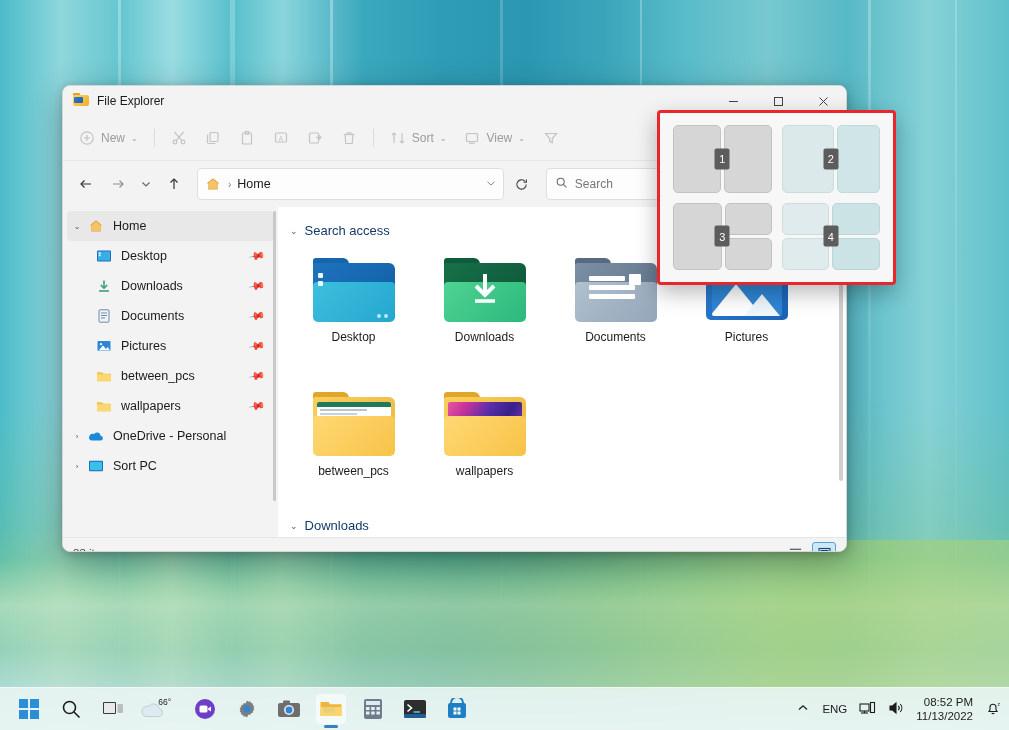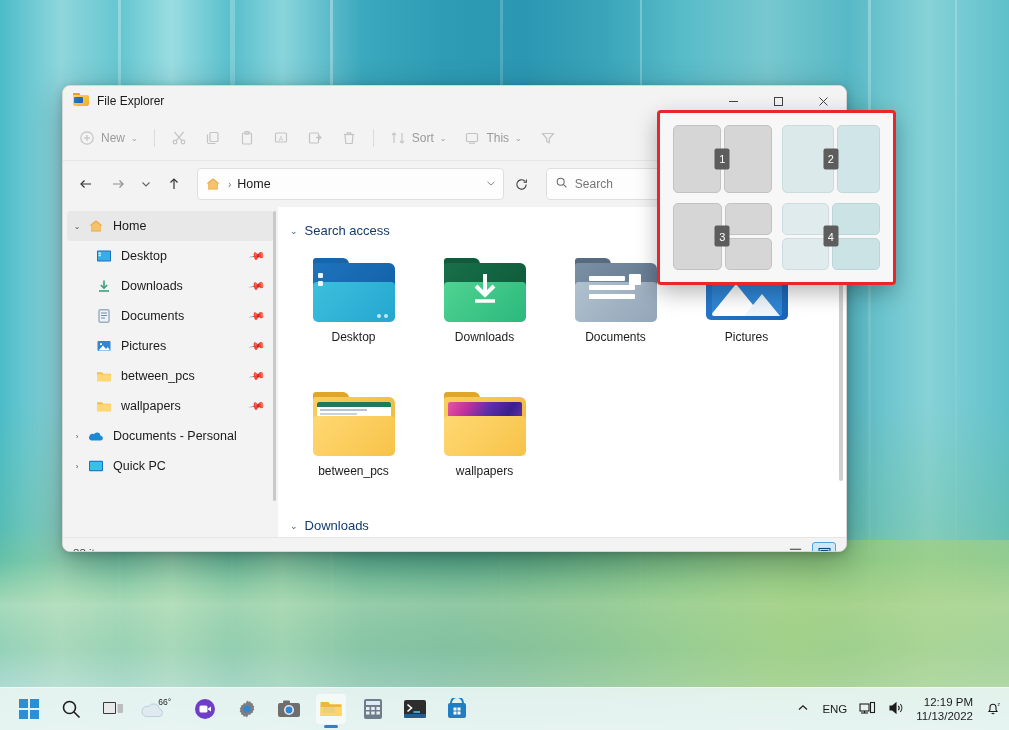--- a/index.html
+++ b/index.html
@@ -400,21 +400,21 @@
         <span>Sort</span>
         <span class="chev">⌄</span>
       </div>
       <div class="cmd-item">
         <span class="cmd-icon">
           <svg class="ic" viewBox="0 0 16 16">
               <rect x="2.5" y="3.5" width="11" height="8" rx="1"></rect>
               <line x1="5" y1="13.2" x2="11" y2="13.2"></line>
             </svg>
         </span>
-        <span>This</span>
+        <span>View</span>
         <span class="chev">⌄</span>
       </div>
       <div class="cmd-item">
         <span class="cmd-icon">
           <svg class="ic" viewBox="0 0 16 16">
               <path d="M2.5 3.5h11l-4.2 5v4.2l-2.6-1.4V8.5z"></path>
             </svg>
         </span>
       </div>
     </div>
@@ -572,32 +572,32 @@
           <span class="pin">📌</span>
         </div>
 
         <div class="nav-row">
           <span class="twisty">›</span>
           <span class="nav-icon">
             <svg width="18" height="16" viewBox="0 0 18 16">
                 <path d="M4.2 12.5h9.2a2.4 2.4 0 0 0 .2-4.8 3.6 3.6 0 0 0-6.6-1.6A2.9 2.9 0 0 0 4.2 12.5z" fill="#1a89d6"></path>
               </svg>
           </span>
-          <span>Documents - Personal</span>
+          <span>OneDrive - Personal</span>
         </div>
 
         <div class="nav-row">
           <span class="twisty">›</span>
           <span class="nav-icon">
             <svg width="18" height="16" viewBox="0 0 18 16">
                 <rect x="2" y="2.8" width="14" height="10.4" rx="1" fill="#1b6fc4"></rect>
                 <rect x="3" y="3.8" width="12" height="8.4" fill="#39c0e6"></rect>
               </svg>
           </span>
-          <span>Quick PC</span>
+          <span>Sort PC</span>
         </div>
 
         <div id="sb-scroll"></div>
       </div>
 
       <div id="content">
         <div class="group-head">
           <span class="gchev">⌄</span>
           <span>Search access</span>
         </div>
@@ -865,21 +865,21 @@
           </svg>
       </span>
       <span>
         <svg width="16" height="14" viewBox="0 0 16 14" fill="none" stroke="#1d1d1d" stroke-width="1.1">
             <path d="M2 5h2.5L8 2v10L4.5 9H2z" fill="#1d1d1d"></path>
             <path d="M10.3 4.8a3.3 3.3 0 0 1 0 4.4"></path>
             <path d="M12.3 3a6 6 0 0 1 0 8"></path>
           </svg>
       </span>
       <span id="clock">
-        <div>12:19 PM</div>
+        <div>08:52 PM</div>
         <div>11/13/2022</div>
       </span>
       <span>
         <svg width="16" height="16" viewBox="0 0 16 16" fill="none" stroke="#1d1d1d" stroke-width="1.1">
             <path d="M4 11.5h8l-1-1.6V7.2a3 3 0 0 0-6 0v2.7z"></path>
             <path d="M6.8 13a1.3 1.3 0 0 0 2.4 0"></path>
             <text x="12.5" y="6" font-size="5" fill="#1d1d1d" stroke="none" font-family="Liberation Sans">z</text>
           </svg>
       </span>
     </div>

